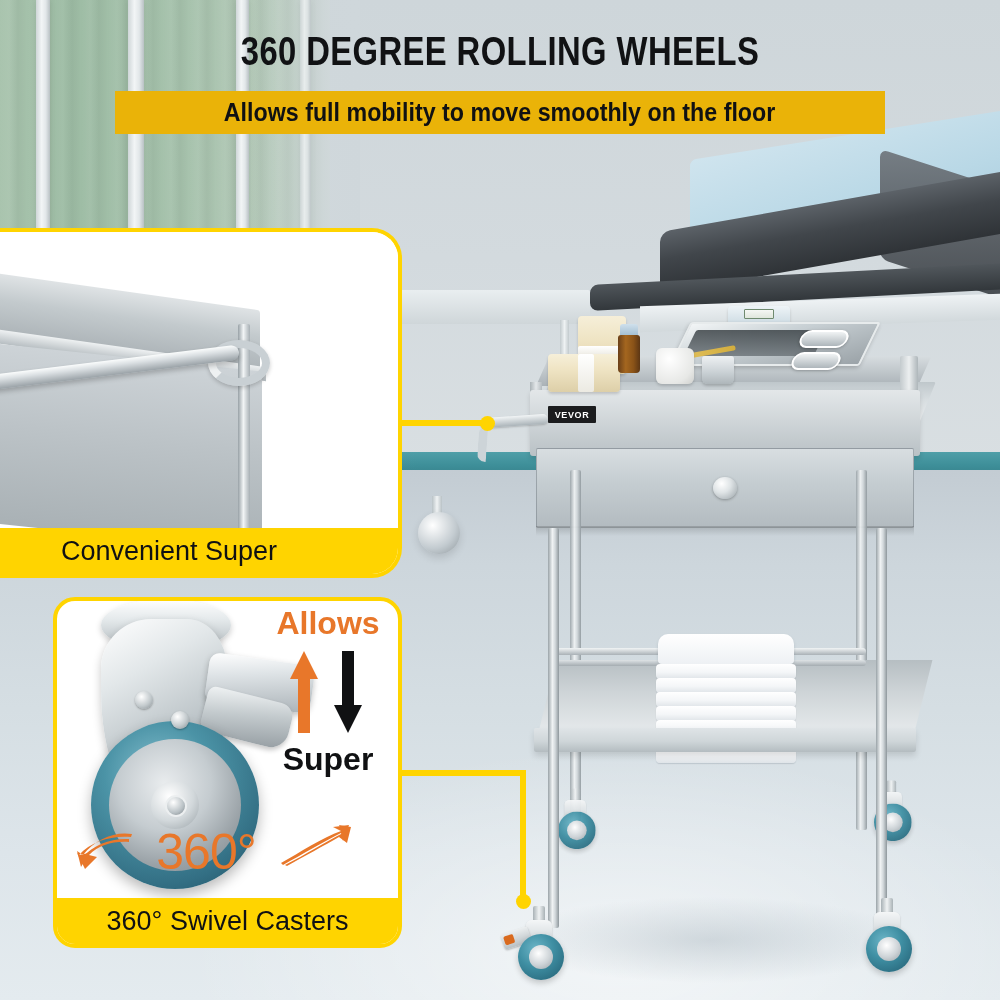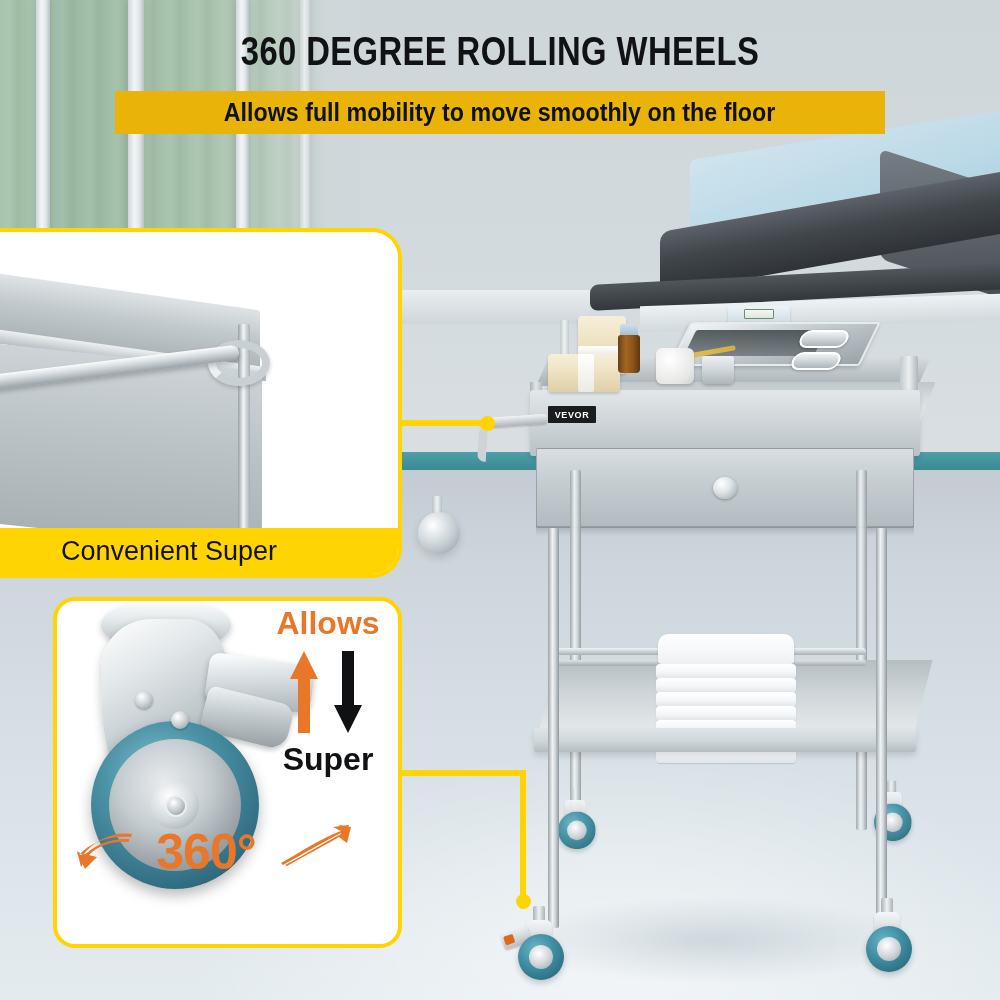--- a/index.html
+++ b/index.html
@@ -449,21 +449,21 @@
     font-size:32px; font-weight:bold; color:#101113; text-align:center;
   }
   .arrow-up {
     position:absolute; left:232px; top:48px; width:30px; height:86px;
   }
   .arrow-down {
     position:absolute; left:276px; top:48px; width:30px; height:86px;
   }
   .deg360 {
     position:absolute; left:64px; top:222px; width:170px;
-    font-size:50px; font-weight:bold; color:#E8772A; text-align:center;
+    font-size:50px; font-weight:normal; color:#E8772A; text-align:center;
     letter-spacing:-1px;
   }
   .swoosh-l { position:absolute; left:18px; top:232px; width:58px; height:42px; }
   .swoosh-r { position:absolute; left:222px; top:222px; width:72px; height:44px; }
 
   
   .pc-photo { position:absolute; left:6px; top:-6px; width:250px; height:300px; }
   .pcp-wheel {
     position:absolute; left:28px; top:126px; width:168px; height:168px;
     border-radius:50%;
@@ -716,15 +716,18 @@
       <svg class="swoosh-l" viewBox="0 0 58 42">
         <path d="M56 4 C38 2 16 8 4 22 L14 20 L6 34 L2 18 L8 22 C20 6 40 -2 57 1 Z" fill="#E8772A"></path>
         <path d="M54 6 C36 5 18 12 8 24 L2 20 L10 36 L22 24 L14 22 C24 12 38 8 54 9 Z" fill="#E8772A"></path>
       </svg>
       <div class="deg360">360°</div>
       <svg class="swoosh-r" viewBox="0 0 72 44">
         <path d="M2 40 C20 30 44 14 62 8 L54 4 L70 2 L64 18 L62 10 C46 18 22 32 4 42 Z" fill="#E8772A"></path>
         <path d="M6 42 C26 32 48 18 64 10 L60 2 L72 4 L68 20 L60 14 C46 22 24 34 8 43 Z" fill="#E8772A"></path>
       </svg>
     </div>
+    <div class="cap">
+      <span>360° Swivel Casters</span>
+    </div>
   </div>
 
 </div>
 
 </body></html>

